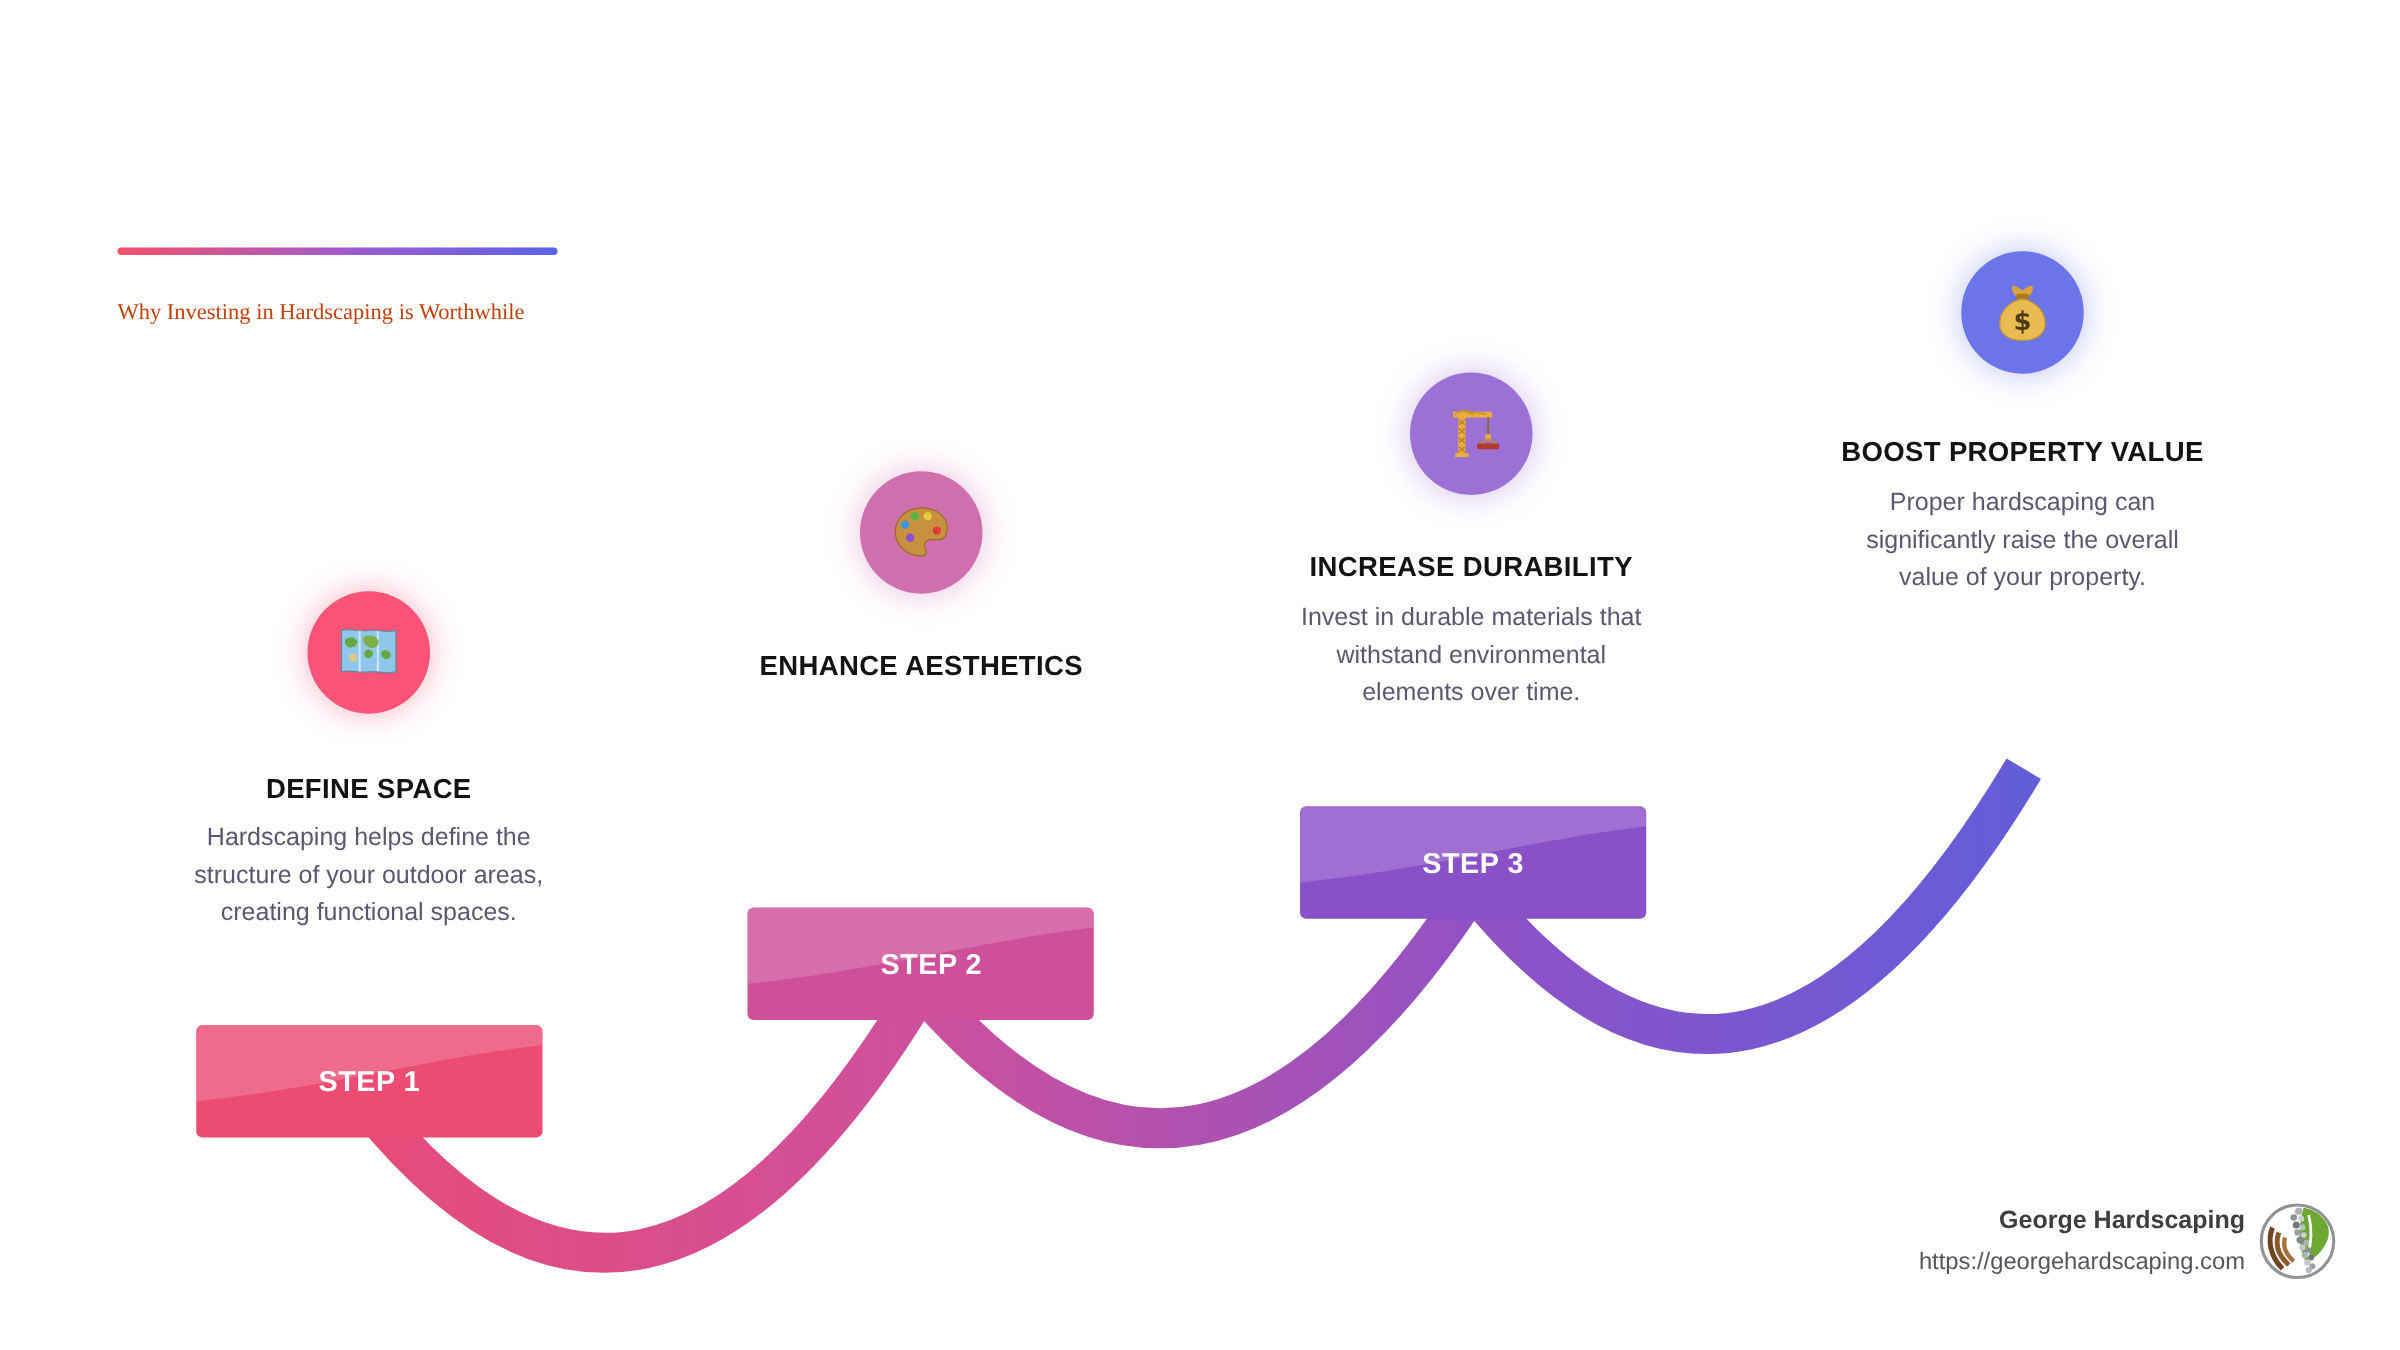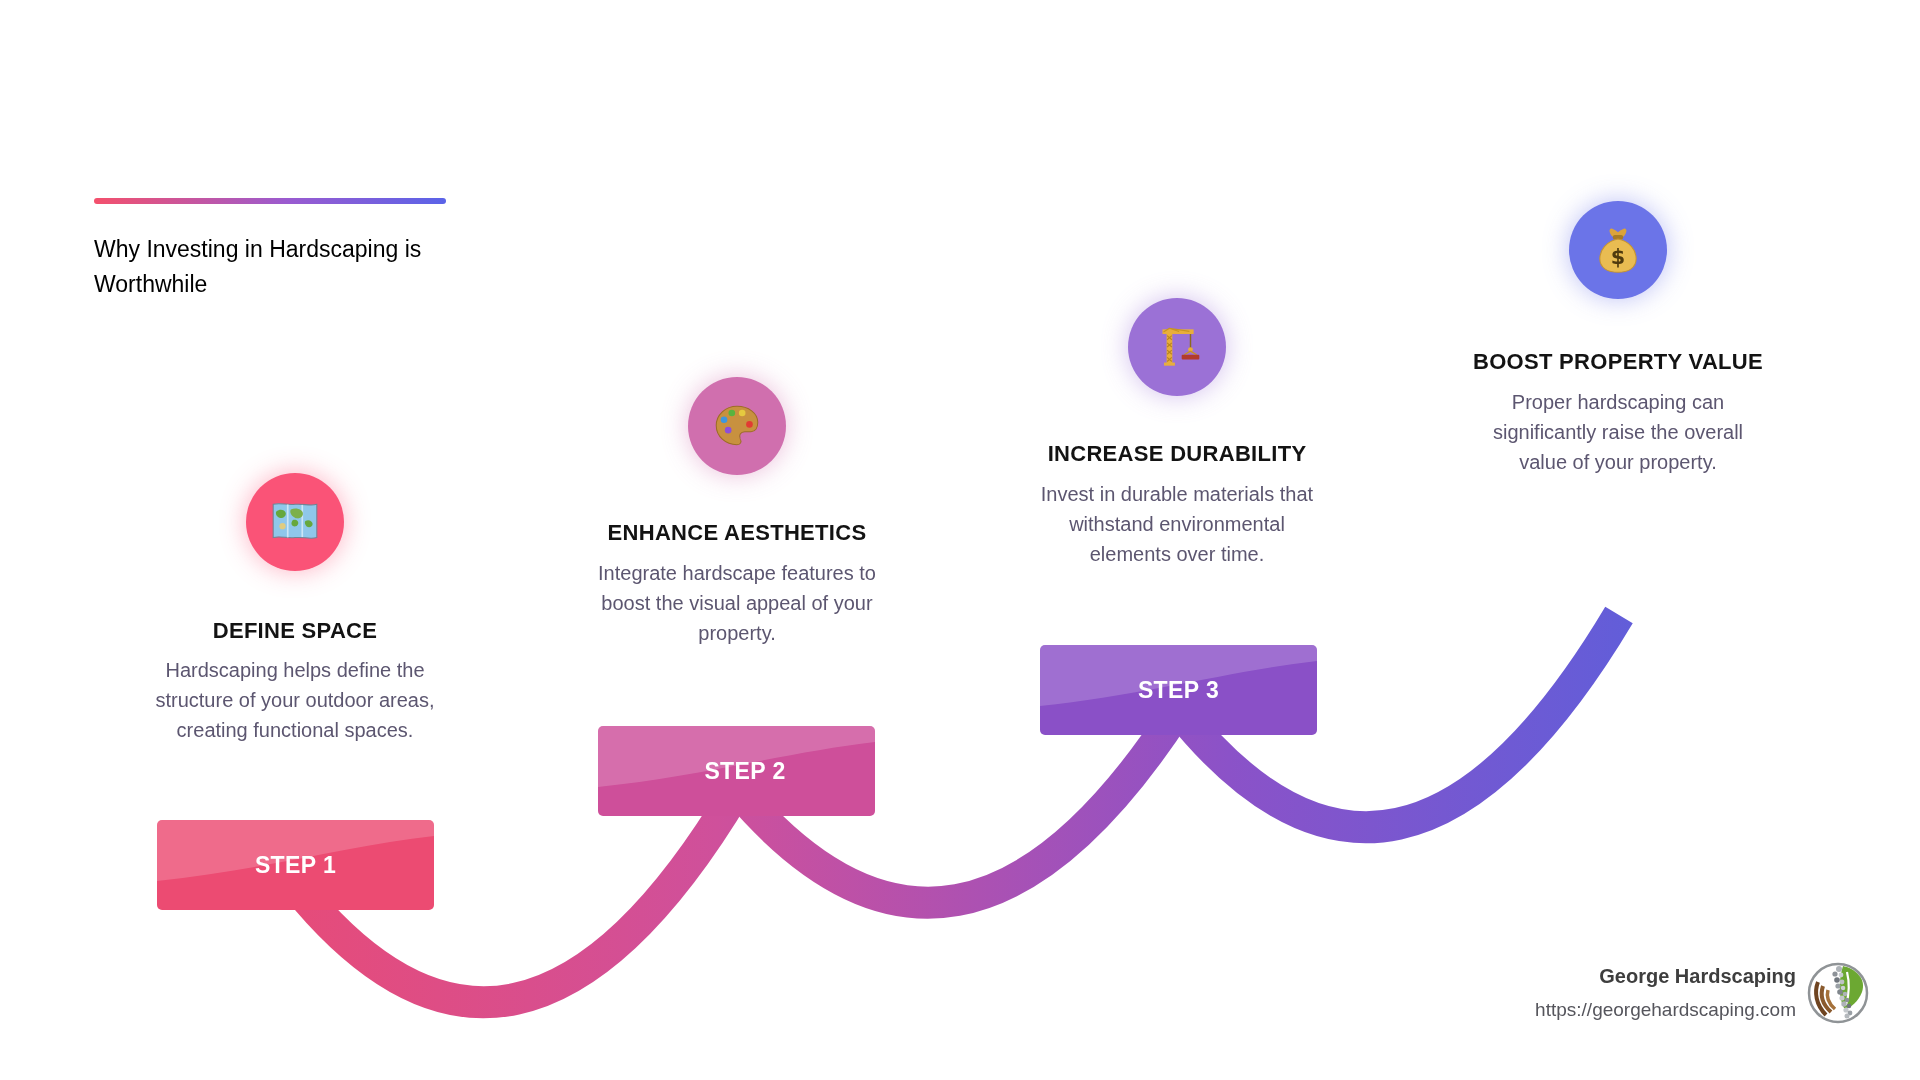--- a/index.html
+++ b/index.html
@@ -16,21 +16,21 @@
     font-size:37px; line-height:65px; font-weight:bold;
     color:#2E1D90; letter-spacing:.2px;
   }
   .title-underline {
     position:absolute; left:94px; top:198px; width:352px; height:6px;
     border-radius:3px;
     background:linear-gradient(90deg,#F4506C 0%,#9A5BD0 55%,#5A63E8 100%);
   }
   .subtitle {
     position:absolute; left:94px; top:232px; width:400px;
-    font-size:23px; line-height:35px; color:#000000;
+    font-size:18px; line-height:35px; color:#c2410c;font-family:Liberation Serif, serif;
   }
 
   
   .connectors { position:absolute; left:0; top:0; z-index:1; }
 
   
   .badge {
     position:absolute; width:98px; height:98px; border-radius:50%;
     display:flex; align-items:center; justify-content:center; z-index:2;
   }
@@ -152,21 +152,20 @@
       <text x="26" y="39.5" text-anchor="middle" font-family="'DejaVu Sans',sans-serif" font-size="20" font-weight="bold" fill="#4F3A0E">$</text>
     </svg>
   </div>
 
   <div class="step-heading heading-1">DEFINE SPACE</div>
   <div class="step-heading heading-2">ENHANCE AESTHETICS</div>
   <div class="step-heading heading-3">INCREASE DURABILITY</div>
   <div class="step-heading heading-4">BOOST PROPERTY VALUE</div>
 
   <div class="step-desc desc-1">Hardscaping helps define the structure of your outdoor areas, creating functional spaces.</div>
-  <div class="step-desc desc-2">Integrate hardscape features to boost the visual appeal of your property.</div>
   <div class="step-desc desc-3">Invest in durable materials that withstand environmental elements over time.</div>
   <div class="step-desc desc-4">Proper hardscaping can significantly raise the overall value of your property.</div>
 
   <div class="banner banner-1">
     <svg class="gloss" viewBox="0 0 277 90" preserveAspectRatio="none">
       <path d="M0 0 L277 0 L277 16 C190 26 105 50 0 61 Z" fill="#ffffff" opacity="0.18"></path>
     </svg>
     <span class="label">STEP 1</span>
   </div>
   <div class="banner banner-2">

